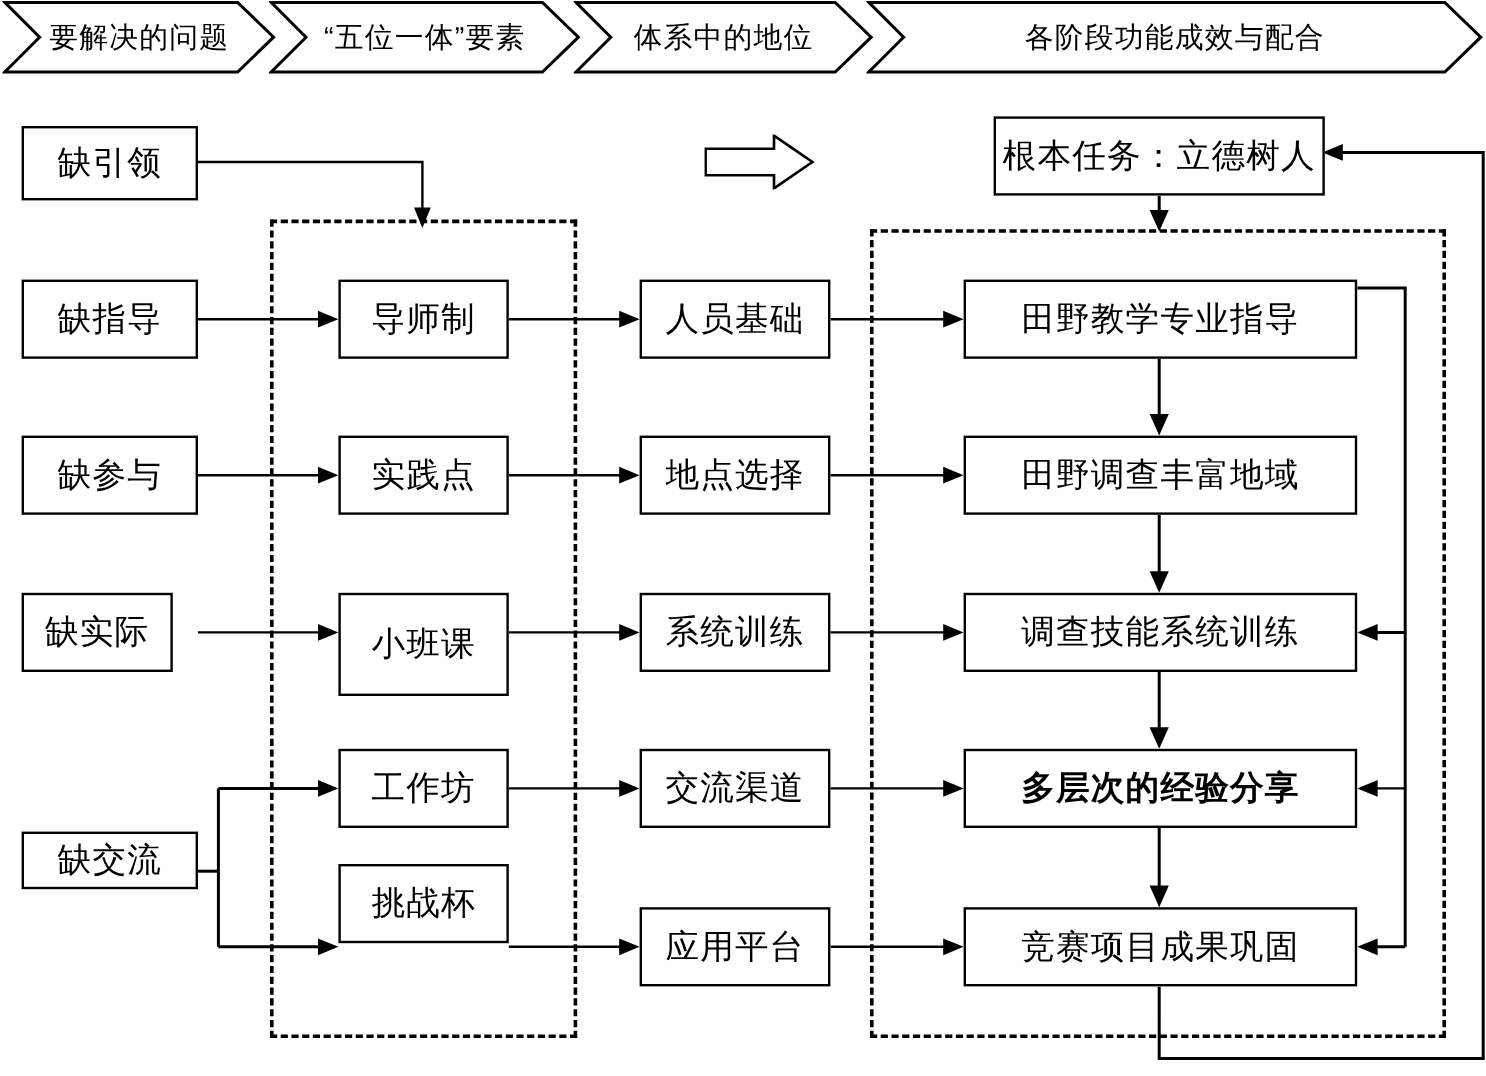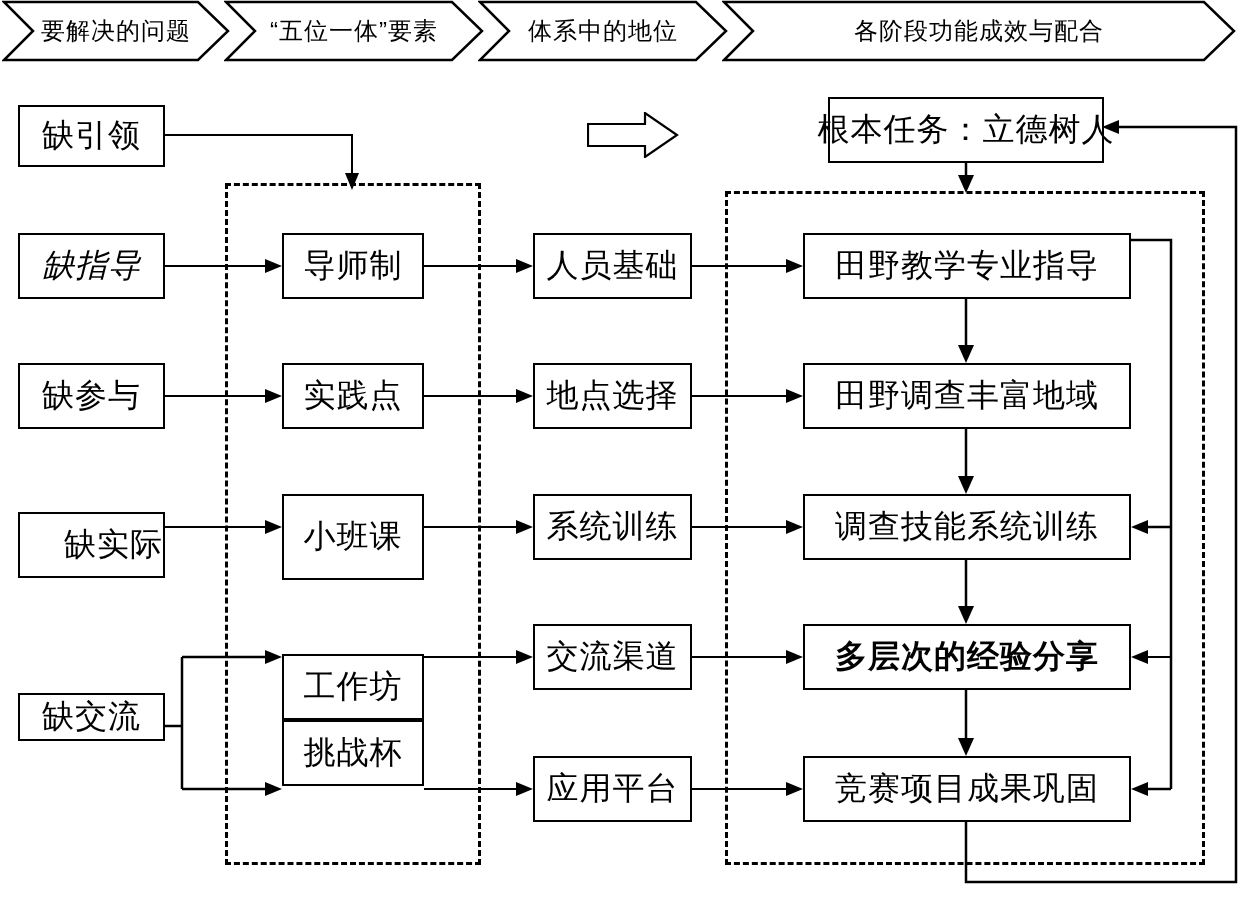--- a/index.html
+++ b/index.html
@@ -15,21 +15,21 @@
     display:flex;align-items:center;justify-content:center;
     font-size:24px;letter-spacing:1px;white-space:nowrap;
     font-family:Liberation Sans, sans-serif;
   }
 
   
   .box{
     position:absolute;box-sizing:border-box;
     border:2px solid #000;background:#fff;
     display:flex;align-items:center;justify-content:center;
-    font-size:32px;letter-spacing:1px;white-space:nowrap;
+    font-size:28px;letter-spacing:1px;white-space:nowrap;
     font-family:"DejaVu Sans","Liberation Sans",sans-serif;
     z-index:4;
   }
 
   
   .dashed{
     position:absolute;box-sizing:border-box;
     border:3px dashed #000;background:transparent;z-index:1;
   }
 
@@ -153,43 +153,43 @@
     <polygon class="ah" points="1102,127 1119,120 1119,134"></polygon>
   </svg>
 
   <div class="box" style="left:828px;top:97px;width:276px;height:66px;">
     <span>根本任务：立德树人</span>
   </div>
 
   <div class="box" style="left:18px;top:105px;width:147px;height:62px;">
     <span>缺引领</span>
   </div>
-  <div class="box" style="left:18px;top:233px;width:147px;height:66px;font-style:italic;">
+  <div class="box" style="left:18px;top:233px;width:147px;height:66px;">
     <span>缺指导</span>
   </div>
   <div class="box" style="left:18px;top:363px;width:147px;height:66px;">
     <span>缺参与</span>
   </div>
-  <div class="box" style="left:18px;top:512px;width:147px;height:66px;justify-content:flex-end;">
+  <div class="box" style="left:18px;top:494px;width:126px;height:66px;">
     <span>缺实际</span>
   </div>
   <div class="box" style="left:18px;top:693px;width:147px;height:48px;">
     <span>缺交流</span>
   </div>
 
   <div class="box" style="left:282px;top:233px;width:142px;height:66px;">
     <span>导师制</span>
   </div>
   <div class="box" style="left:282px;top:363px;width:142px;height:66px;">
     <span>实践点</span>
   </div>
   <div class="box" style="left:282px;top:494px;width:142px;height:86px;">
     <span>小班课</span>
   </div>
-  <div class="box" style="left:282px;top:624px;width:142px;height:66px;margin-top:30px;">
+  <div class="box" style="left:282px;top:624px;width:142px;height:66px;">
     <span>工作坊</span>
   </div>
   <div class="box" style="left:282px;top:720px;width:142px;height:66px;">
     <span>挑战杯</span>
   </div>
 
   <div class="box" style="left:533px;top:233px;width:159px;height:66px;">
     <span>人员基础</span>
   </div>
   <div class="box" style="left:533px;top:363px;width:159px;height:66px;">

